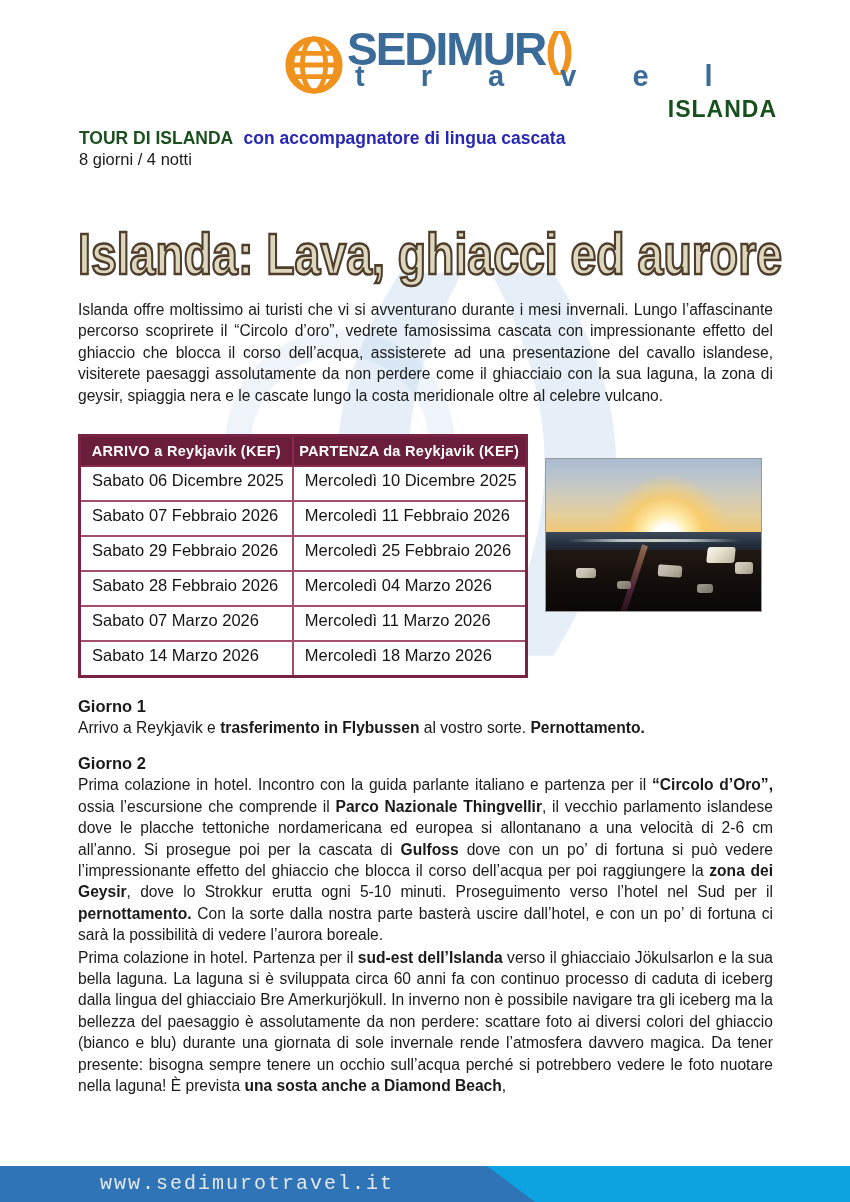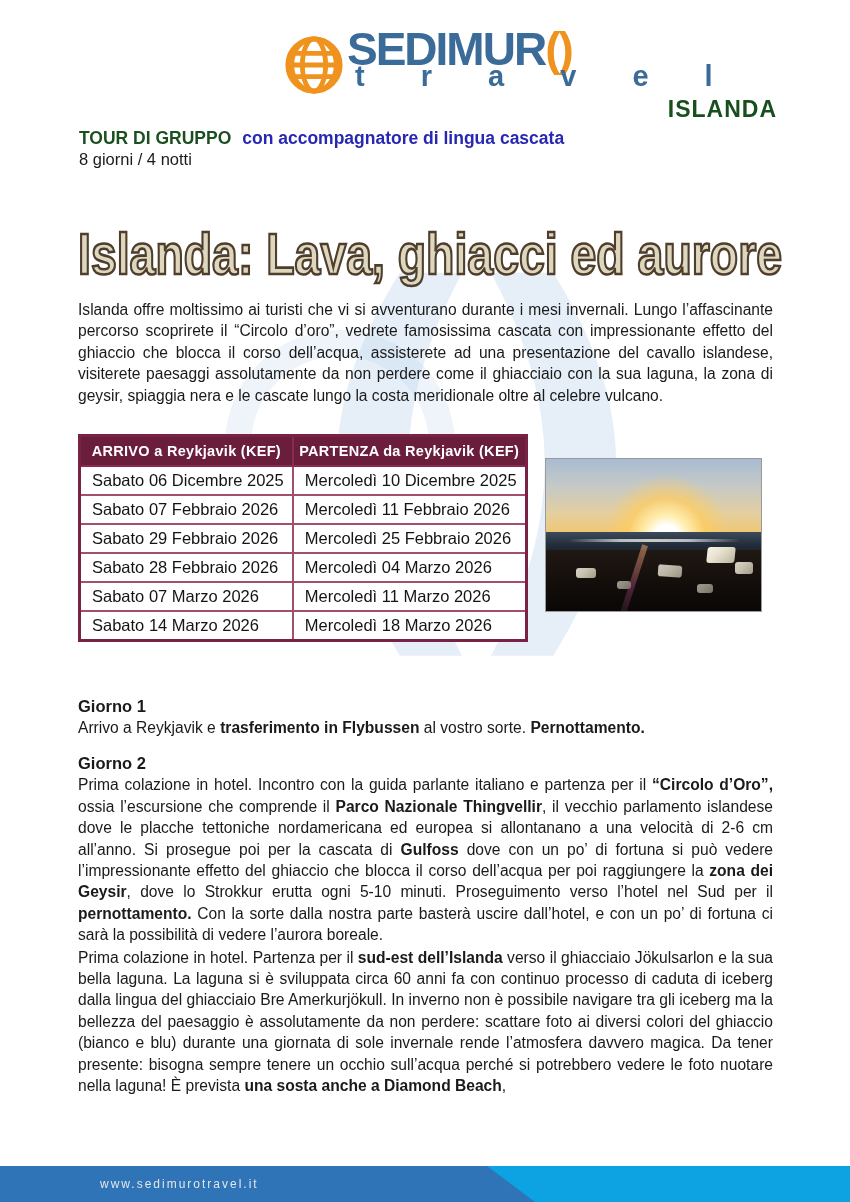--- a/index.html
+++ b/index.html
@@ -66,21 +66,21 @@
     border-collapse:collapse; background:#ffffff;
     border:3px solid #7a2246;
   }
   .schedule th {
     background:#6b1e3c; color:#ffffff; font-size:14.5px; font-weight:bold;
     padding:6px 4px; text-align:center; border:2px solid #8a2a50;
     letter-spacing:0.3px;
   }
   .schedule td {
     font-size:16.5px; color:#141414; background:#ffffff;
-    padding:4px 8px 4px 11px; border:2px solid #a34e6e; height:28px;
+    padding:4px 8px 10px 11px; border:2px solid #a34e6e; height:28px;
     white-space:nowrap;
   }
 
   
   .photo {
     position:absolute; left:545px; top:458px; width:217px; height:154px; z-index:2;
     border:1px solid #9a9a9a; overflow:hidden; background:#1a1410;
   }
   .ph-sky { position:absolute; left:0; top:0; width:100%; height:52%;
     background:linear-gradient(#a9bcd2 0%, #c6c9c6 35%, #e4cf9e 70%, #f4c467 100%); }
@@ -117,22 +117,22 @@
 
   
   .footer { position:absolute; left:0; top:1166px; width:850px; height:36px; z-index:3; }
   .footer-light { position:absolute; inset:0; background:#0da2e2; }
   .footer-dark {
     position:absolute; left:0; top:0; width:535px; height:36px;
     background:#2e74b6; clip-path:polygon(0 0, 91% 0, 100% 100%, 0 100%);
   }
   .footer-url {
     position:absolute; left:100px; top:0; line-height:36px;
-    font-family:Liberation Sans, sans-serif;
-    font-size:12px; color:#e4e7ea; letter-spacing:2px;
+    font-family:Liberation Mono, monospace;
+    font-size:20px; color:#e4e7ea; letter-spacing:2px;
   }
 </style>
 </head>
 <body>
 
 <div class="page">
 
   <div class="watermark-globe"></div>
   <div class="watermark">()</div>
 
@@ -148,21 +148,21 @@
       </g>
     </svg>
     <div class="logo-text">
       <div class="logo-main"><span>SEDIMUR</span><span class="paren">()</span></div>
       <div class="logo-sub">t r a v e l</div>
     </div>
   </div>
 
   <div class="destination">ISLANDA</div>
   <div class="tour-line">
-    <span class="tour-type">TOUR DI GRUPPO</span>
+    <span class="tour-type">TOUR DI ISLANDA</span>
     <span class="tour-subtitle">con accompagnatore di lingua cascata</span>
   </div>
   <div class="duration">8 giorni / 4 notti</div>
 
   <div class="big-title">Islanda: Lava, ghiacci ed aurore</div>
 
   <p class="intro">Islanda offre moltissimo ai turisti che vi si avventurano durante i mesi invernali. Lungo l’affascinante percorso scoprirete il “Circolo d’oro”, vedrete famosissima cascata con impressionante effetto del ghiaccio che blocca il corso dell’acqua, assisterete ad una presentazione del cavallo islandese, visiterete paesaggi assolutamente da non perdere come il ghiacciaio con la sua laguna, la zona di geysir, spiaggia nera e le cascate lungo la costa meridionale oltre al celebre vulcano.</p>
 
   <table class="schedule">
     <thead>

